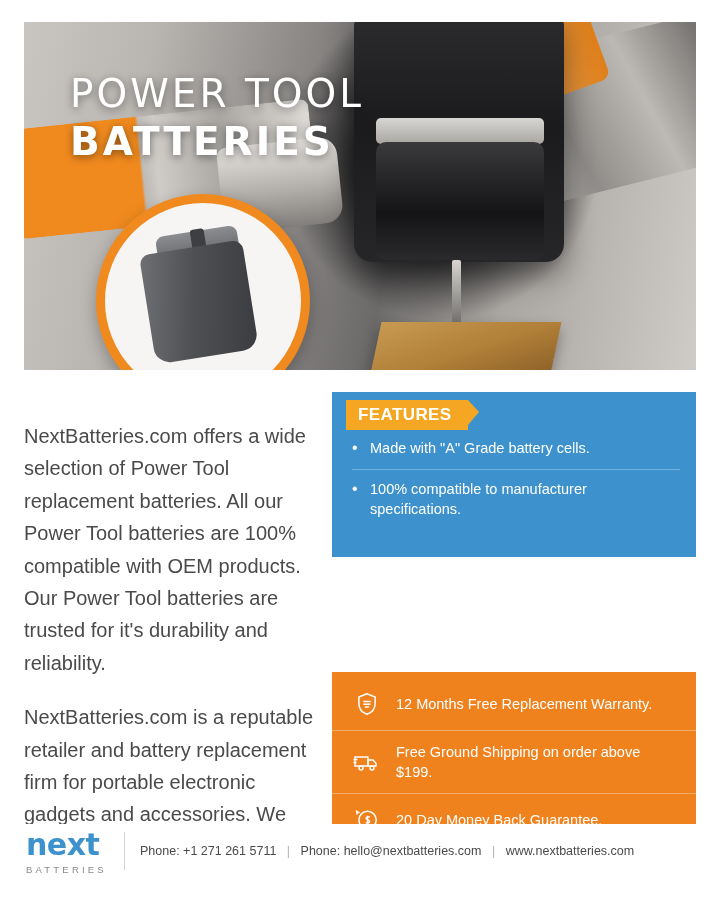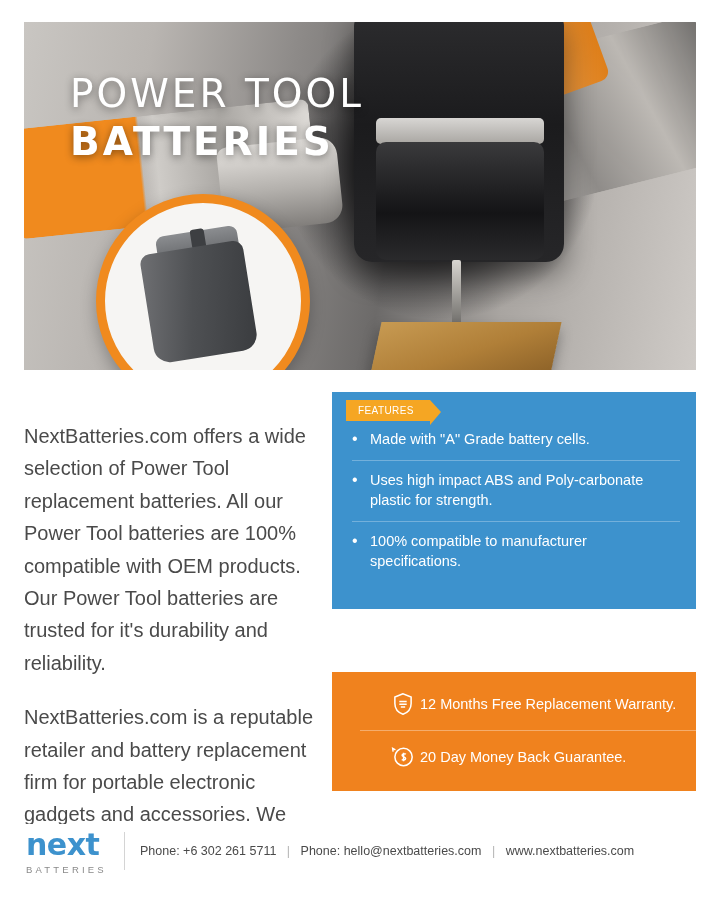--- a/index.html
+++ b/index.html
@@ -212,22 +212,22 @@
     background: #3d92cd;
     padding: 0 0 18px 0;
   }
   .features-tab {
     position: relative;
     top: 8px;
     left: 14px;
     display: inline-block;
     background: #f5a623;
     color: #ffffff;
-    font-size: 10px;
-    font-weight: 400;
+    font-size: 17px;
+    font-weight: 700;
     letter-spacing: .4px;
     padding: 5px 16px 5px 12px;
   }
   .features-tab::after {
     content: "";
     position: absolute;
     right: -11px;
     top: 0;
     border-top: 12px solid transparent;
     border-bottom: 13px solid transparent;
@@ -262,24 +262,23 @@
     position: absolute;
     left: 332px;
     top: 672px;
     width: 364px;
     background: #f0821e;
     padding: 6px 0 8px 0;
   }
   .promo-row {
     display: flex;
     align-items: center;
-    gap: 2px;
-    padding: 11px 18px 11px 28px;
+    gap: 14px;
+    padding: 11px 18px 11px 20px;
     border-bottom: 1px solid rgba(255,255,255,0.35);
-    margin-left: 28px;
   }
   .promo-row:last-child { border-bottom: none; }
   .promo-row .ico {
     flex: 0 0 30px;
     width: 30px;
     height: 30px;
     display: flex;
     align-items: center;
     justify-content: center;
   }
@@ -367,55 +366,66 @@
 
   <div class="copy">
     <p>NextBatteries.com offers a wide selection of Power Tool replacement batteries. All our Power Tool batteries are 100% compatible with OEM products. Our Power Tool batteries are trusted for it's durability and reliability.</p>
     <p>NextBatteries.com is a reputable retailer and battery replacement firm for portable electronic gadgets and accessories. We are passionate about providing our customers with durable quality batteries to help keep their devices running non-stop, at optimum capacity.</p>
   </div>
 
   <div class="features">
     <div class="features-tab">FEATURES</div>
     <ul class="feature-list">
       <li>Made with "A" Grade battery cells.</li>
-      <li>Uses high impact ABS and Poly-carbonate plastic for strength.</li>
       <li>100% compatible to manufacturer specifications.</li>
     </ul>
   </div>
 
   <div class="promo">
     <div class="promo-row">
       <span class="ico">
         <svg width="26" height="26" viewBox="0 0 24 24" fill="none" stroke="#ffffff" stroke-width="1.4">
           <path d="M12 2.5 4.5 5.5v6c0 5 3.2 8.4 7.5 10 4.3-1.6 7.5-5 7.5-10v-6L12 2.5z"></path>
           <path d="M8.6 12.2h6.8M8.6 9.6h6.8M10 14.8h4"></path>
         </svg>
       </span>
       <span class="txt">12 Months Free Replacement Warranty.</span>
     </div>
     <div class="promo-row">
       <span class="ico">
+        <svg width="28" height="26" viewBox="0 0 28 24" fill="none" stroke="#ffffff" stroke-width="1.4">
+          <path d="M2 7h13v9H2z"></path>
+          <path d="M15 10h5l3 3.2V16h-8z"></path>
+          <circle cx="8" cy="18" r="2"></circle>
+          <circle cx="19" cy="18" r="2"></circle>
+          <path d="M0.5 9.5h4M0.5 12.5h3"></path>
+        </svg>
+      </span>
+      <span class="txt">Free Ground Shipping on order above $199.</span>
+    </div>
+    <div class="promo-row">
+      <span class="ico">
         <svg width="26" height="26" viewBox="0 0 24 24" fill="none" stroke="#ffffff" stroke-width="1.4">
           <circle cx="12.5" cy="12" r="8"></circle>
           <path d="M12.5 8v8M14.6 9.4c-.6-.6-3.4-.9-3.4 1 0 1.8 3.2 1.2 3.2 3 0 1.8-2.8 1.6-3.5.9"></path>
           <path d="M5 5.5 2.5 4l.4 3.1"></path>
         </svg>
       </span>
       <span class="txt">20 Day Money Back Guarantee.</span>
     </div>
   </div>
 
   <div class="footer">
     <div class="logo">
       <div class="next">next</div>
       <div class="batteries">BATTERIES</div>
     </div>
     <div class="footer-divider"></div>
     <div class="footer-contact">
-      <span>Phone: +6 302 261 5711</span>
+      <span>Phone: +1 271 261 5711</span>
       <span class="sep">|</span>
       <span>Phone: hello@nextbatteries.com</span>
       <span class="sep">|</span>
       <span>www.nextbatteries.com</span>
     </div>
   </div>
 
 </div>
 
 </body></html>

